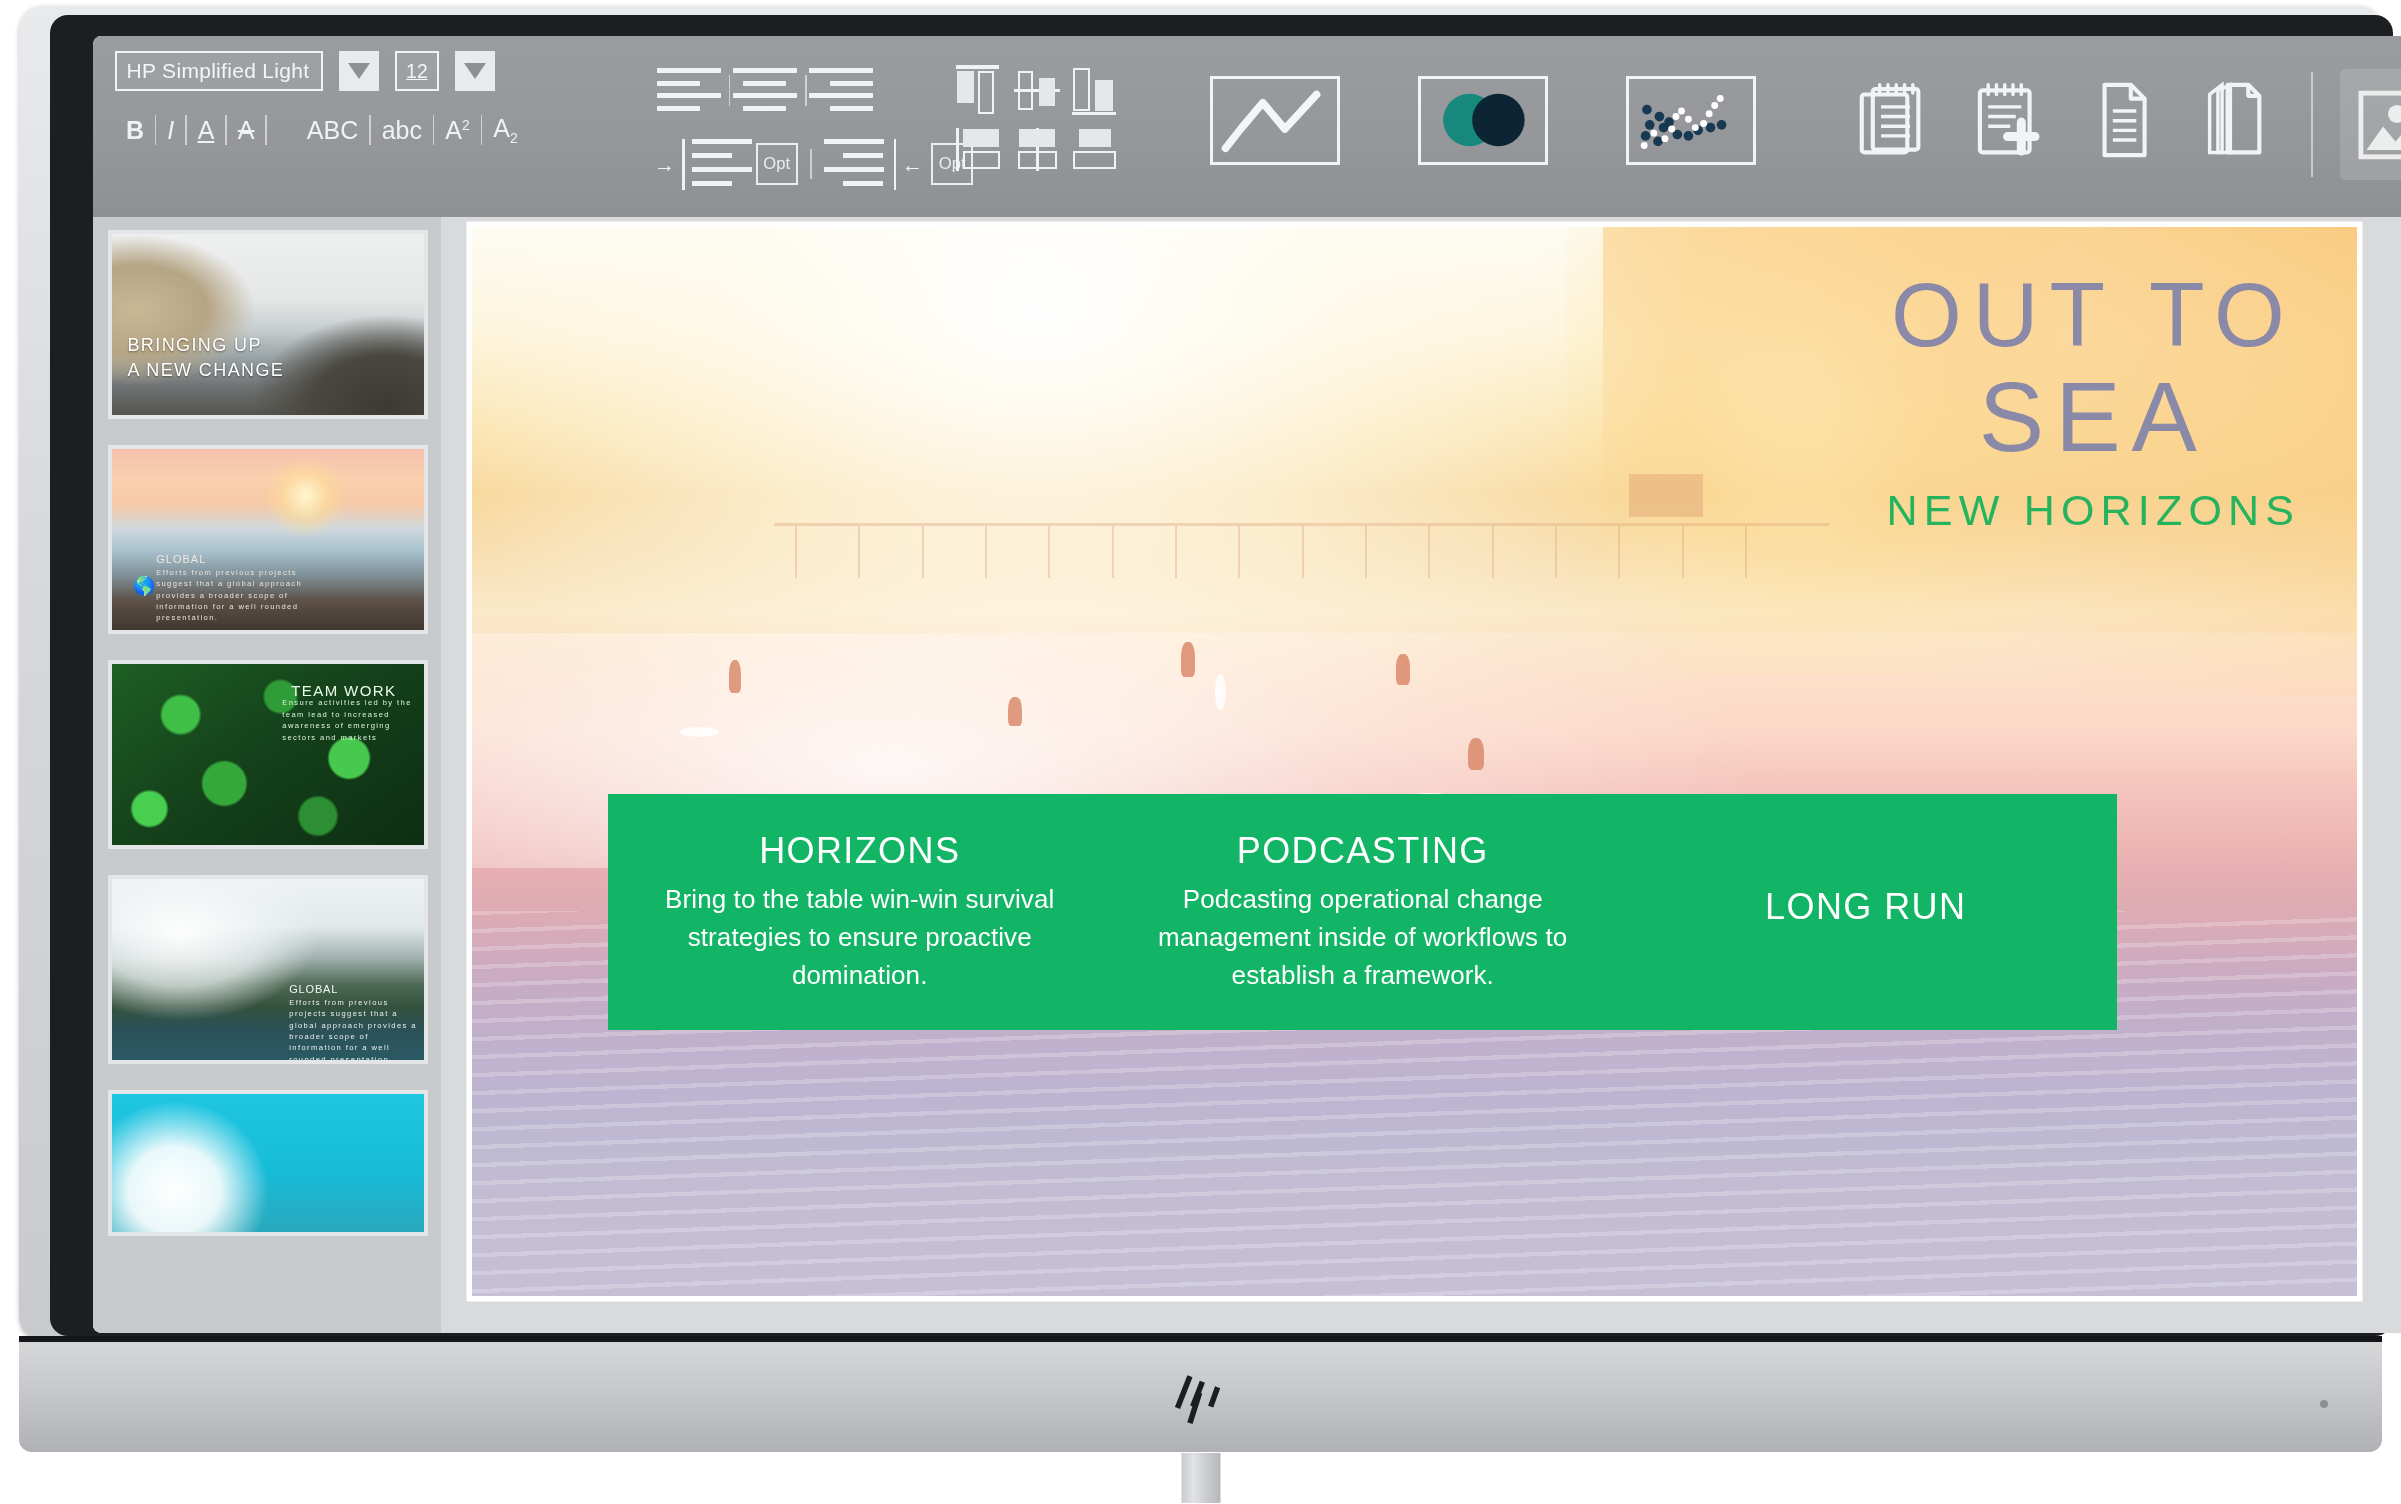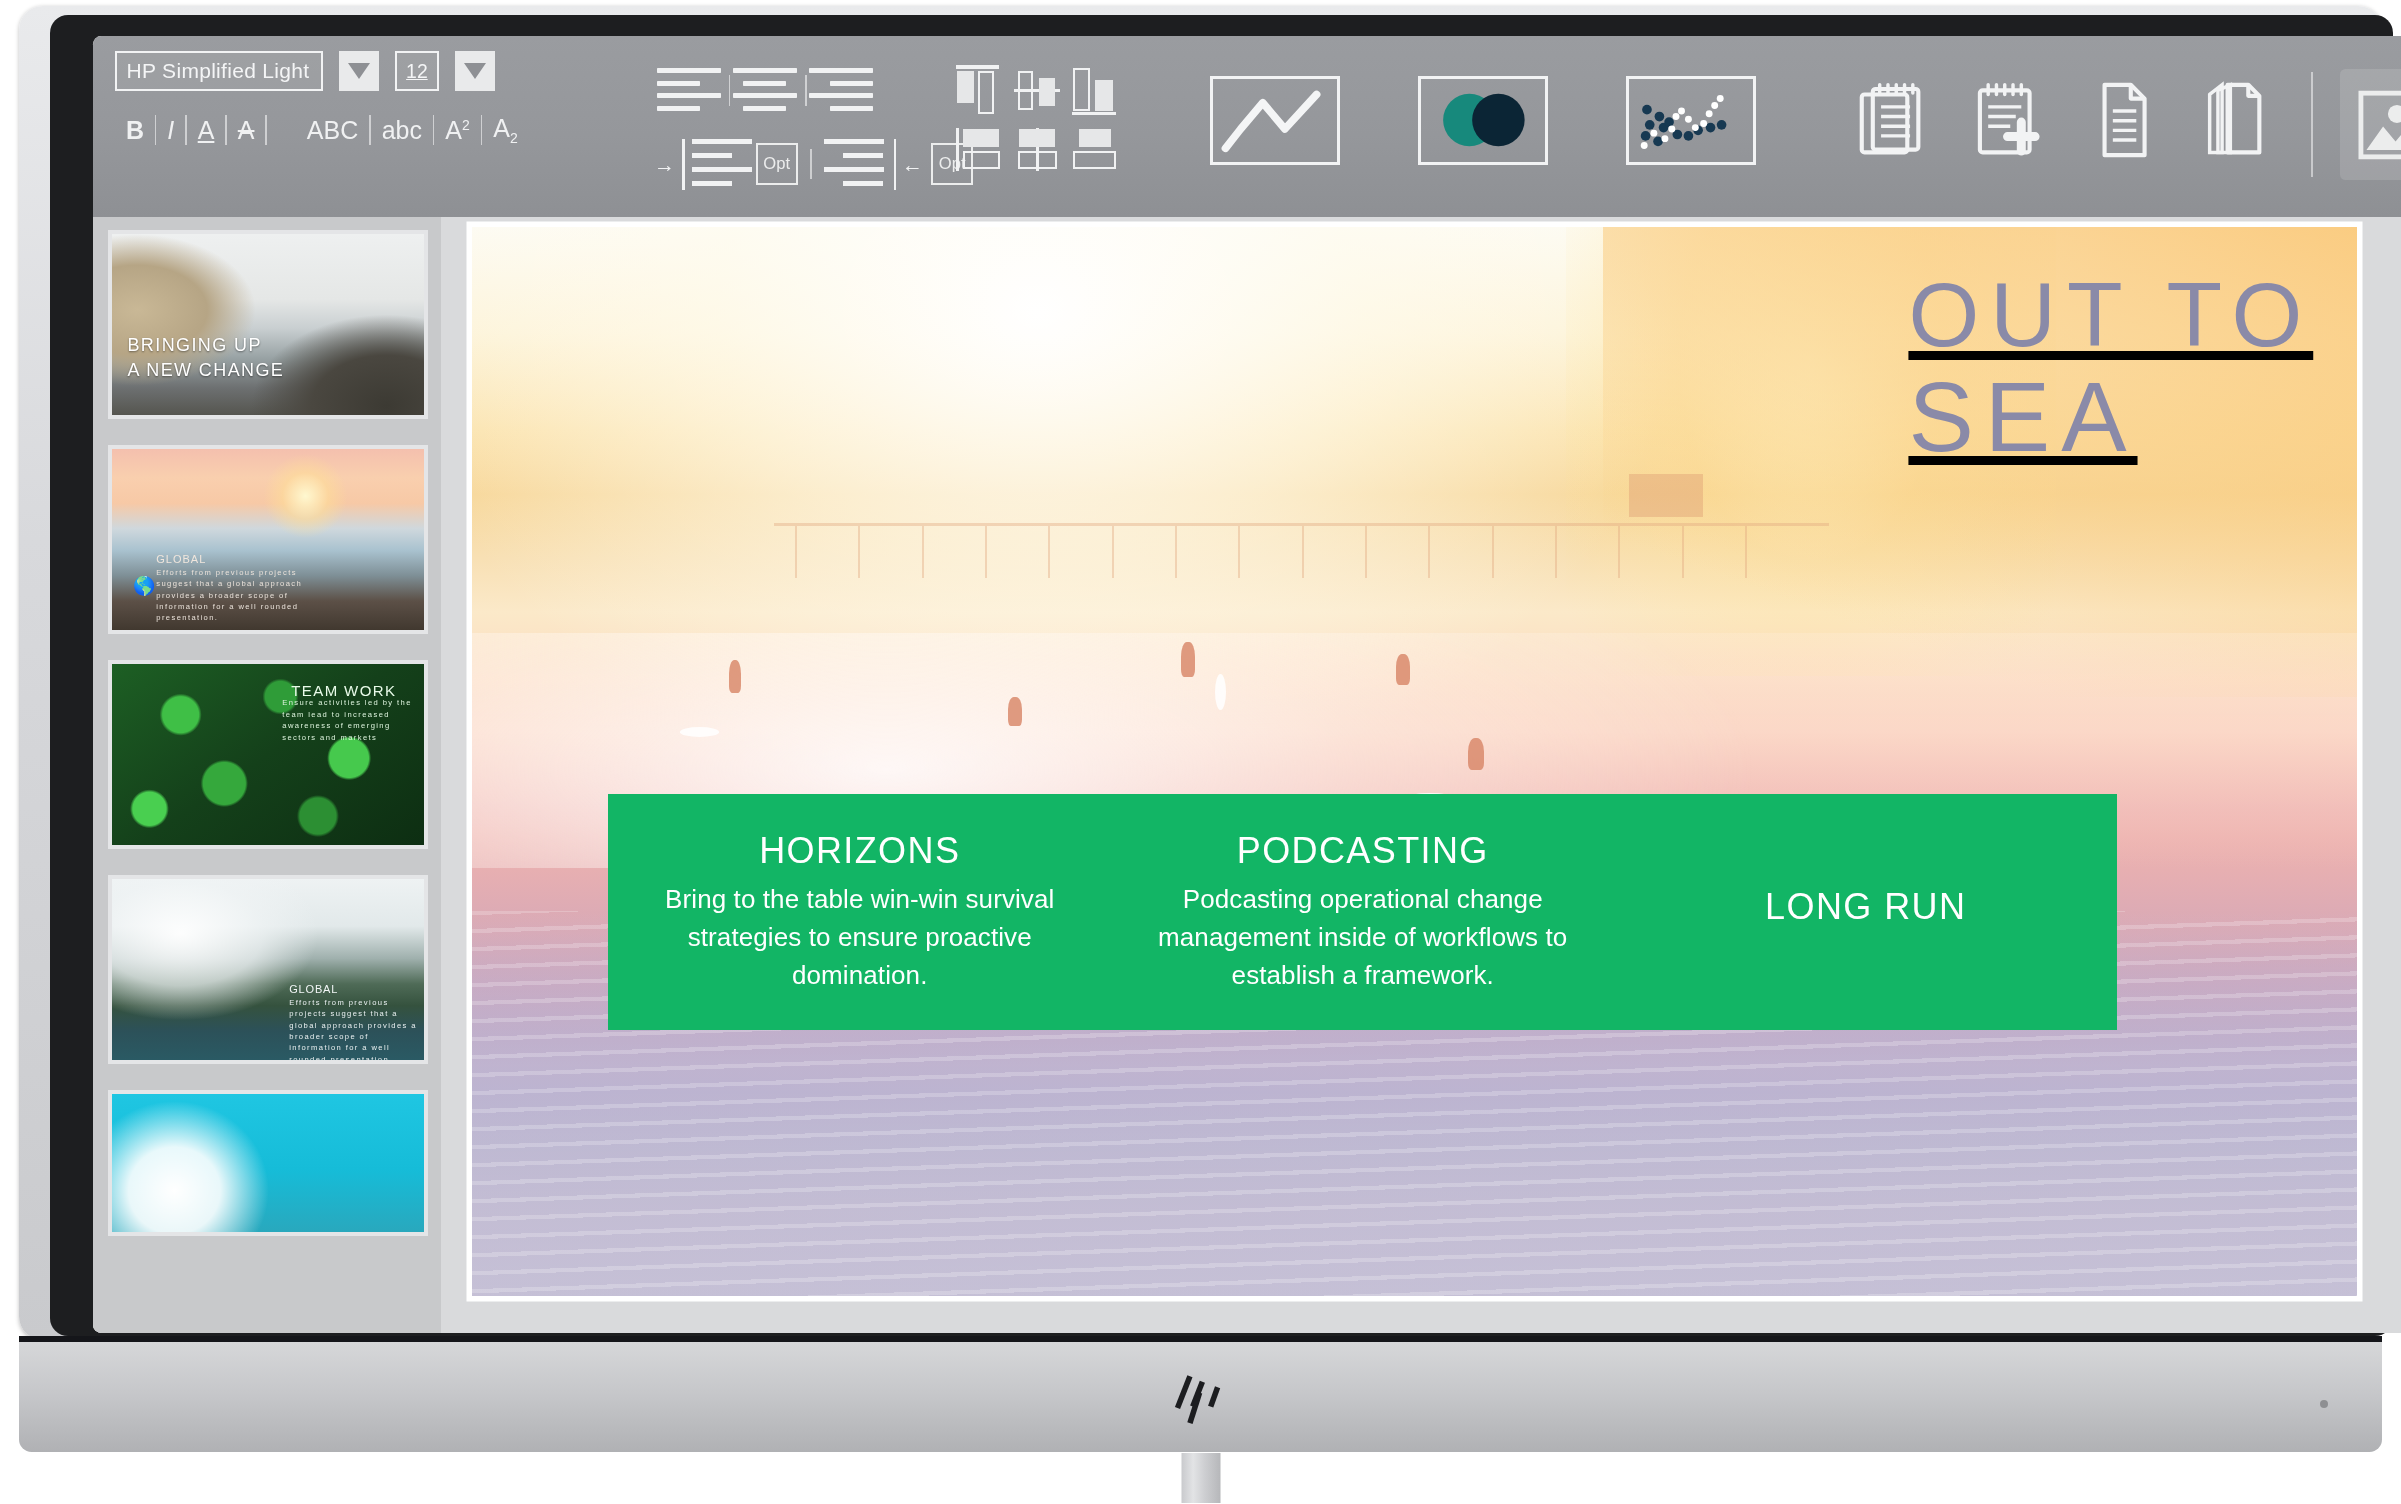--- a/index.html
+++ b/index.html
@@ -323,22 +323,22 @@
     background: #d88668; border-radius: 42% 42% 22% 22%;
     opacity: .82;
   }
   .board {
     position: absolute; background: rgba(255,255,255,.85);
     border-radius: 50%;
   }
 
   
   #slide-title {
-    position: absolute; right: 44px; top: 42px;
-    text-align: left; z-index: 5; text-decoration: underline;
+    position: absolute; right: 57px; top: 42px;
+    text-align: center; z-index: 5;
   }
   #title-l1 {
     font-size: 91px; font-weight: 300;
     letter-spacing: 11px;
     color: #8a8aa8; line-height: 1.0;
   }
   #title-l2 {
     font-size: 98px; font-weight: 300;
     letter-spacing: 11px;
     color: #8a8aa8; line-height: 1.18;
@@ -715,20 +715,21 @@
             <span class="surfer" style="left:28.4%;top:44.0%;width:14px;height:29px;"></span>
             <span class="surfer" style="left:37.6%;top:38.8%;width:14px;height:35px;"></span>
             <span class="board" style="left:39.4%;top:41.8%;width:11px;height:36px;"></span>
             <span class="surfer" style="left:49.0%;top:40.0%;width:14px;height:30.5px;"></span>
             <span class="surfer" style="left:52.8%;top:47.8%;width:16.6px;height:32px;"></span>
             <span class="board" style="left:49.6%;top:53.0%;width:46px;height:9.7px;"></span>
 
             <div id="slide-title">
               <div id="title-l1">OUT TO</div>
               <div id="title-l2">SEA</div>
+              <div id="title-sub">NEW HORIZONS</div>
             </div>
 
             <div id="green-bar">
               <div class="gcol">
                 <div class="gcol-title">HORIZONS</div>
                 <div class="gcol-body">Bring to the table win-win survival strategies to ensure proactive domination.</div>
               </div>
               <div class="gcol">
                 <div class="gcol-title">PODCASTING</div>
                 <div class="gcol-body">Podcasting operational change management inside of workflows to establish a framework.</div>

